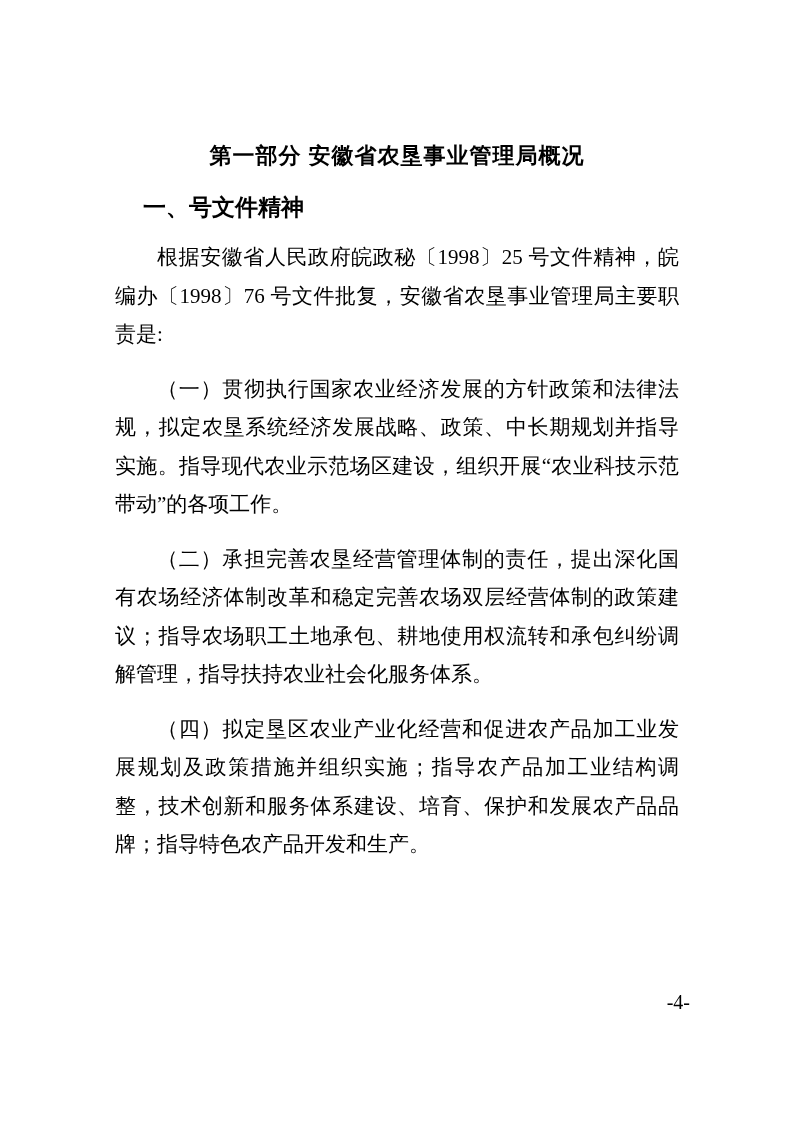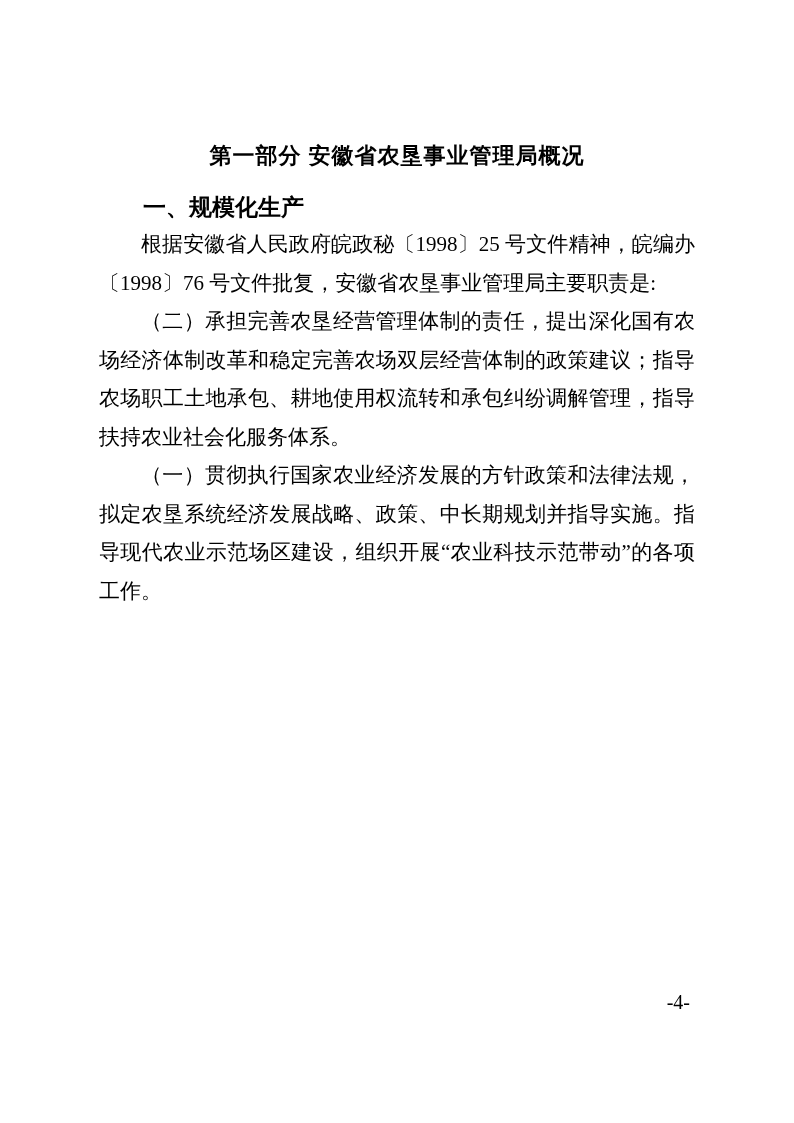--- a/index.html
+++ b/index.html
@@ -39,39 +39,40 @@
     margin-top: 21px;
     padding-left: 44px;
   }
   .paragraphs {
     margin-top: 3px;
     font-size: 21px;
     line-height: 38.5px;
     text-align: justify;
   }
   .paragraphs p {
-    margin: 0;
+    margin: 16px;
     text-indent: 2em;
   }
   .page-number {
     position: absolute;
     top: 991px;
     right: 104px;
     font-size: 20px;
     line-height: 22px;
     font-family: "Liberation Serif", serif;
   }
 </style>
 </head>
 <body>
 
 <div class="page">
   <div class="content">
     <div class="doc-title">第一部分 安徽省农垦事业管理局概况</div>
-    <div class="section-heading">一、规模化生产</div>
+    <div class="section-heading">一、号文件精神</div>
     <div class="paragraphs">
         <p>根据安徽省人民政府皖政秘〔1998〕25 号文件精神，皖编办〔1998〕76 号文件批复，安徽省农垦事业管理局主要职责是:</p>
+        <p>（一）贯彻执行国家农业经济发展的方针政策和法律法规，拟定农垦系统经济发展战略、政策、中长期规划并指导实施。指导现代农业示范场区建设，组织开展“农业科技示范带动”的各项工作。</p>
         <p>（二）承担完善农垦经营管理体制的责任，提出深化国有农场经济体制改革和稳定完善农场双层经营体制的政策建议；指导农场职工土地承包、耕地使用权流转和承包纠纷调解管理，指导扶持农业社会化服务体系。</p>
-        <p>（一）贯彻执行国家农业经济发展的方针政策和法律法规，拟定农垦系统经济发展战略、政策、中长期规划并指导实施。指导现代农业示范场区建设，组织开展“农业科技示范带动”的各项工作。</p>
+        <p>（四）拟定垦区农业产业化经营和促进农产品加工业发展规划及政策措施并组织实施；指导农产品加工业结构调整，技术创新和服务体系建设、培育、保护和发展农产品品牌；指导特色农产品开发和生产。</p>
       </div>
   </div>
   <div class="page-number">-4-</div>
 </div>
 
 </body></html>

